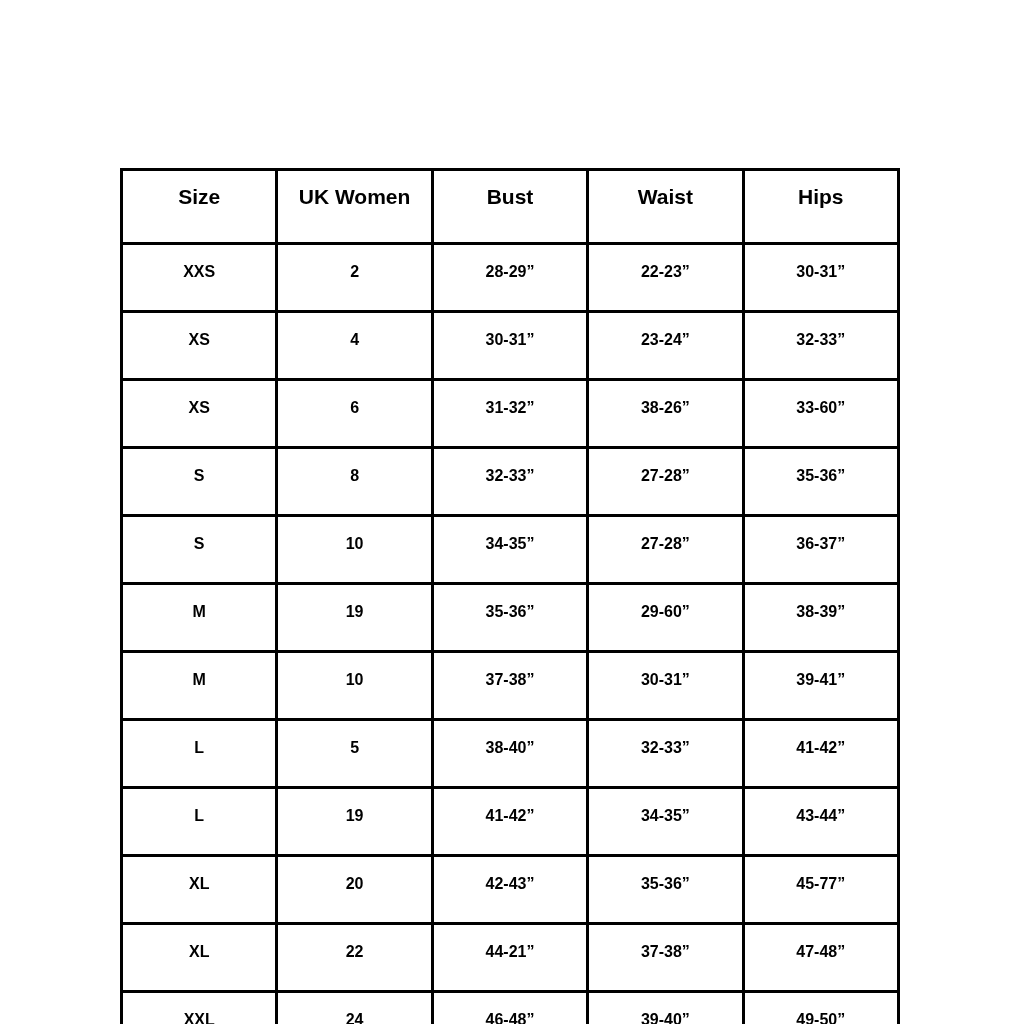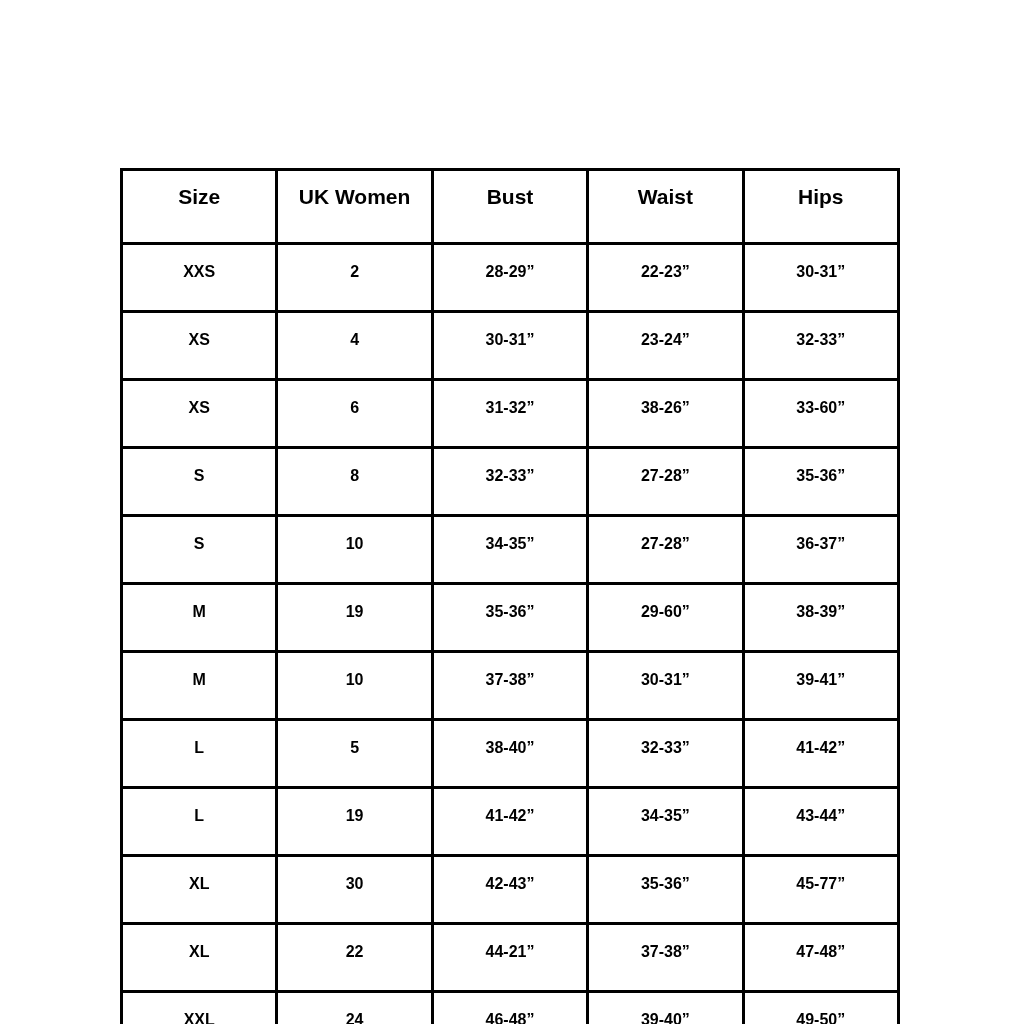--- a/index.html
+++ b/index.html
@@ -135,21 +135,21 @@
       </tr>
       <tr>
         <td>L</td>
         <td>19</td>
         <td>41-42”</td>
         <td>34-35”</td>
         <td>43-44”</td>
       </tr>
       <tr>
         <td>XL</td>
-        <td>30</td>
+        <td>20</td>
         <td>42-43”</td>
         <td>35-36”</td>
         <td>45-77”</td>
       </tr>
       <tr>
         <td>XL</td>
         <td>22</td>
         <td>44-21”</td>
         <td>37-38”</td>
         <td>47-48”</td>

